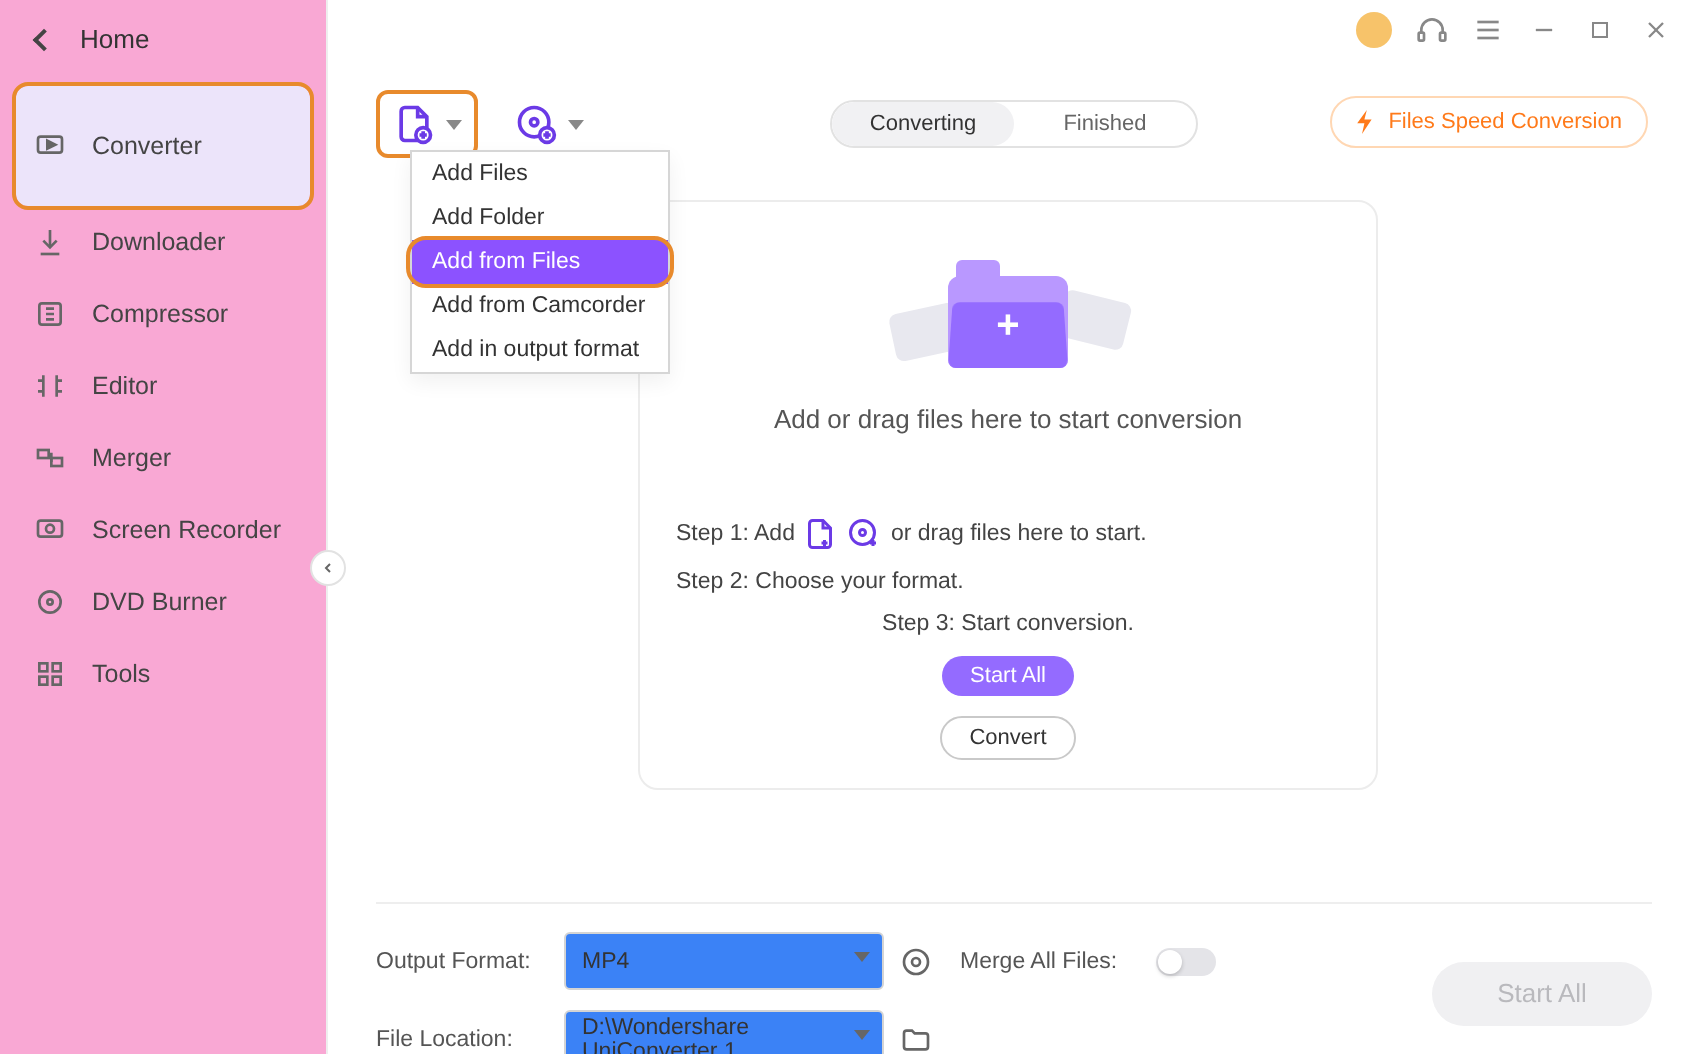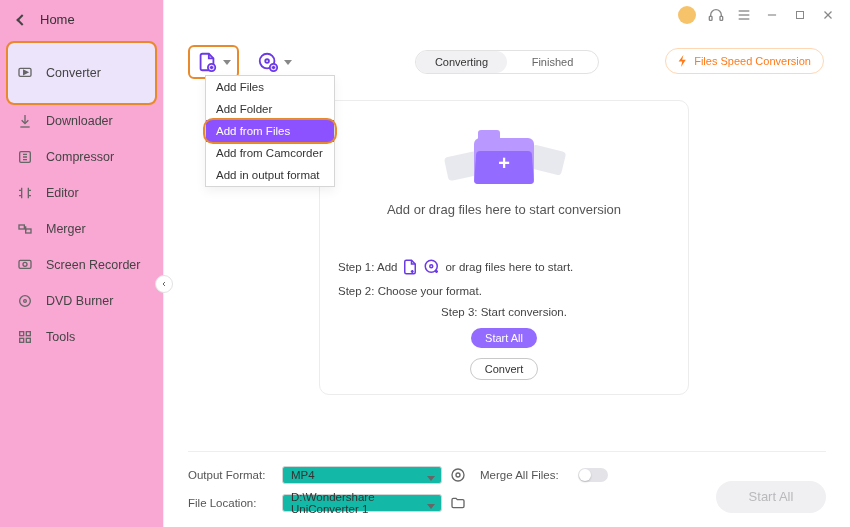--- a/index.html
+++ b/index.html
@@ -62,21 +62,21 @@
   .steps .row1 { display: flex; align-items: center; gap: 4px; }
   .steps .row1 .mini-icon { width: 18px; height: 18px; color: #6b3ae6; }
   .steps .row3 { display: flex; align-items: center; gap: 10px; flex-direction: column; }
   .btn-primary-sm { background: #946bff; color: #fff; border: none; border-radius: 12px; font-size: 11px; padding: 4px 14px; cursor: pointer; }
   .btn-outline-sm { background: #fff; color: #333; border: 1px solid #c9c9c9; border-radius: 12px; font-size: 11px; padding: 4px 14px; cursor: pointer; }
 
   
   .footer { position: absolute; left: 24px; right: 24px; bottom: 0; height: 76px; border-top: 1px solid #eee; display: flex; align-items: flex-start; justify-content: space-between; padding-top: 14px; }
   .foot-left { display: grid; grid-template-columns: 86px 160px 22px 90px 40px; row-gap: 10px; column-gap: 8px; align-items: center; }
   .foot-label { font-size: 11.5px; color: #555; }
-  .select { height: 18px; border: 1px solid #d4d4d4; border-radius: 3px; background: #14b8a6; font-size: 11.5px; color: #333; padding: 0 18px 0 8px; display: flex; align-items: center; position: relative; cursor: pointer; }
+  .select { height: 29px; border: 1px solid #d4d4d4; border-radius: 3px; background: #3b82f6; font-size: 11.5px; color: #333; padding: 0 18px 0 8px; display: flex; align-items: center; position: relative; cursor: pointer; }
   .select::after { content: ""; position: absolute; right: 6px; top: 9px; width: 0; height: 0; border-left: 4px solid transparent; border-right: 4px solid transparent; border-top: 5px solid #666; }
   .foot-icon { width: 16px; height: 16px; color: #666; cursor: pointer; }
   .toggle { width: 30px; height: 14px; border-radius: 7px; background: #e4e4e8; position: relative; cursor: pointer; }
   .toggle::after { content: ""; position: absolute; left: 1px; top: 1px; width: 12px; height: 12px; border-radius: 50%; background: #fff; box-shadow: 0 1px 2px rgba(0,0,0,0.2); }
   .start-all { width: 110px; height: 32px; border-radius: 16px; background: #f0f0f2; color: #b9b9bd; font-size: 13px; border: none; cursor: default; align-self: center; }
 </style>
 </head>
 <body>
 
 <div class="titlebar">

